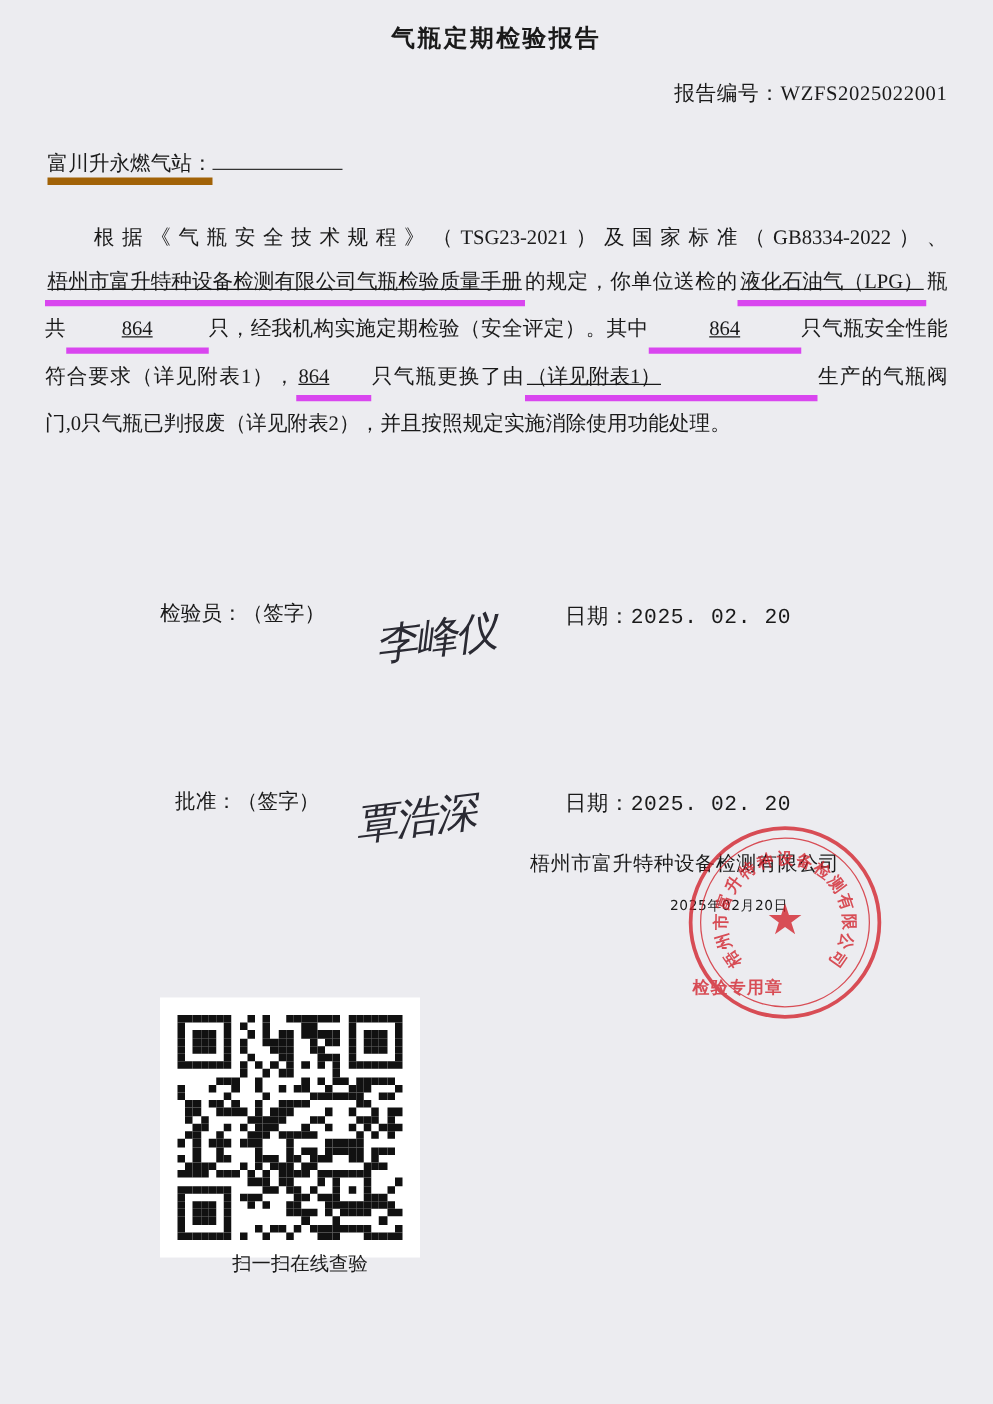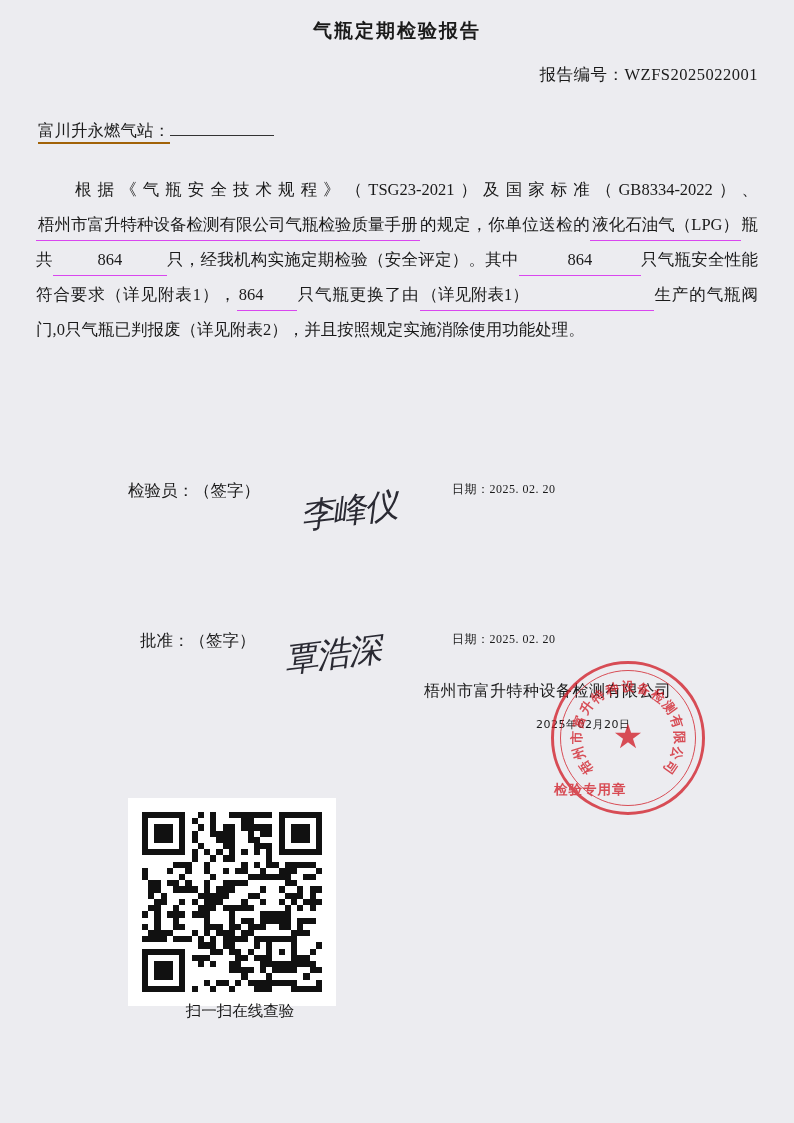--- a/index.html
+++ b/index.html
@@ -37,21 +37,21 @@
     font-size: 16.5px;
     letter-spacing: 0.5px;
   }
   .addressee {
     position: absolute;
     top: 120px;
     left: 38px;
     font-size: 16.5px;
   }
   .addressee .txt {
-    border-bottom: 2px solid #a16207;
+    border-bottom: 6px solid #a16207;
     padding-bottom: 2px;
   }
   .addressee .blank {
     display: inline-block;
     width: 104px;
     border-bottom: 1px solid #333;
     padding-bottom: 2px;
   }
   .body-text {
     position: absolute;
@@ -61,42 +61,43 @@
     font-size: 16.5px;
     line-height: 35px;
     text-align: justify;
   }
   .body-text .indent {
     display: inline-block;
     width: 33px;
   }
   .u {
     display: inline-block;
-    border-bottom: 1px solid #d946ef;
+    border-bottom: 5px solid #d946ef;
     text-align: center;
     padding: 0 2px;
     line-height: 30px;
+    text-decoration: underline;
   }
   .u.w-manual { min-width: 330px; text-align: left; }
   .u.w-gas { min-width: 146px; }
   .u.w-count { min-width: 110px; }
   .u.w-count2 { min-width: 118px; }
   .u.w-count3 { min-width: 56px; text-align: left; }
   .u.w-valve { min-width: 230px; text-align: left; }
 
   .sig-block {
     position: absolute;
     font-size: 16.5px;
   }
   .sig-inspector { top: 480px; left: 128px; }
   .sig-approver { top: 630px; left: 140px; }
   .sig-date {
     position: absolute;
-    font-size: 12px;
-    font-family: Liberation Serif, serif;
+    font-size: 17px;
+    font-family: Liberation Mono, monospace;
     letter-spacing: 0.5px;
   }
   .date-inspector { top: 481px; left: 452px; }
   .date-approver { top: 631px; left: 452px; }
 
   .handwrite {
     position: absolute;
     font-family: "DejaVu Serif", serif;
     font-style: italic;
     color: #2a2a33;

